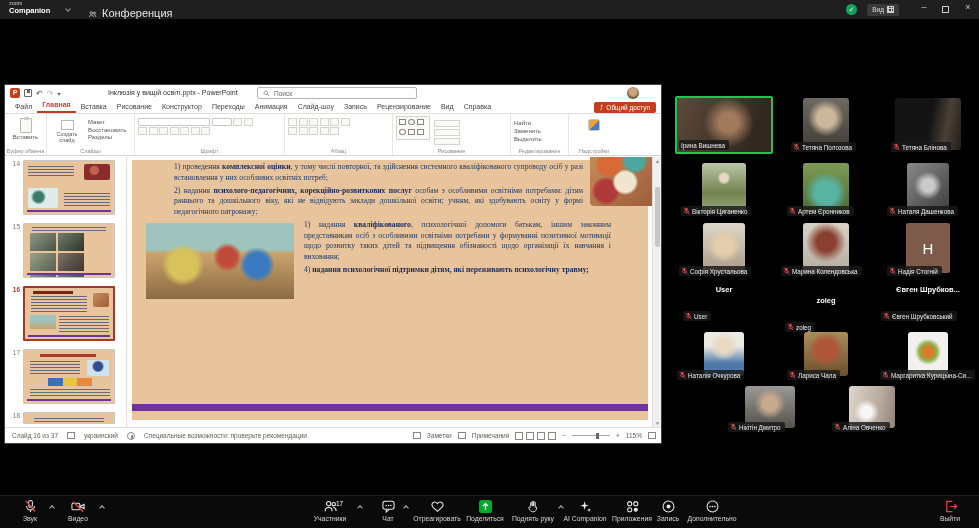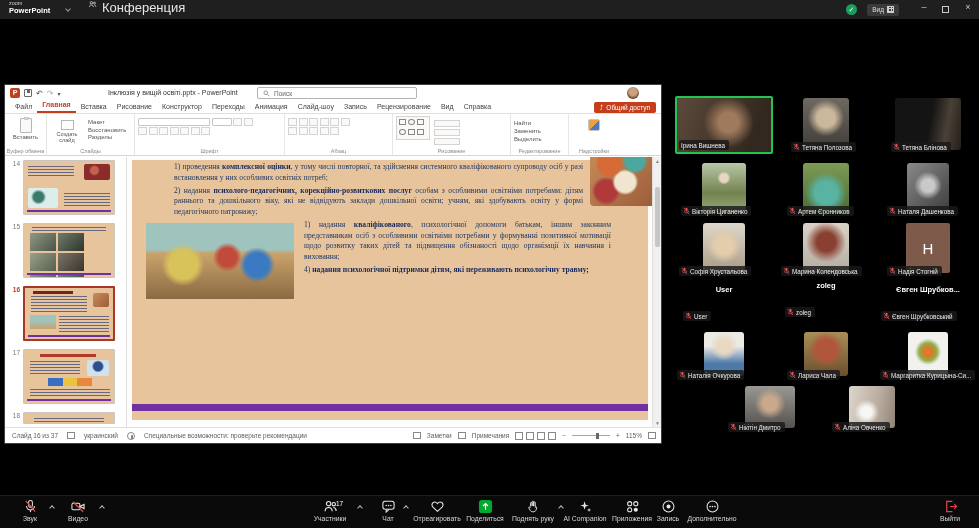--- a/index.html
+++ b/index.html
@@ -6,21 +6,21 @@
   html,body { width:979px; height:528px; overflow:hidden; background:#000;
     font-family:"Liberation Sans","DejaVu Sans",sans-serif; }
   .abs { position:absolute; }
 
   
   .topbar { position:absolute; top:0; left:0; width:979px; height:19px; background:#1f1f1f; z-index:30; }
   .zlogo { position:absolute; left:9px; top:1px; color:#fff; line-height:1; }
   .zlogo .l1 { font-size:5.5px; color:#cfcfcf; }
   .zlogo .l2 { font-size:7.5px; font-weight:bold; }
   .chev { display:inline-block; width:4px; height:4px; border-left:1px solid #9a9a9a; border-bottom:1px solid #9a9a9a; transform:rotate(-45deg); }
-  .tab-conf { position:absolute; left:88px; top:0; height:19px; display:flex; align-items:flex-start; gap:5px; color:#e6e6e6; font-size:13px; }
+  .tab-conf { position:absolute; left:88px; top:0; height:19px; display:flex; align-items:flex-end; gap:5px; color:#e6e6e6; font-size:11px; }
   .tab-screen { position:absolute; left:215px; top:0; height:19px; background:#303030; border-radius:6px 6px 0 0; display:flex; align-items:center; gap:5px; padding:0 9px; color:#fff; font-size:7.5px; }
   .scr-ic { width:9px; height:9px; border-radius:2px; background:linear-gradient(135deg,#e8b24a 40%,#4ba85a 60%); }
   .minus-circle { width:10px; height:10px; border:1px solid #a8a8a8; border-radius:50%; position:relative; margin-left:8px; }
   .minus-circle::after { content:""; position:absolute; left:2px; right:2px; top:4px; height:1px; background:#a8a8a8; }
   .shield { position:absolute; right:122px; top:4px; width:11px; height:11px; border-radius:50%; background:#18a05b; color:#fff; font-size:7px; text-align:center; line-height:11px; }
   .view-chip { position:absolute; right:80px; top:3.5px; height:12px; background:#3a3a3a; border-radius:2px; color:#ddd; font-size:6.5px; display:flex; align-items:center; gap:3px; padding:0 5px; }
   .grid-ic { width:7px; height:7px; border:1px solid #cfcfcf;
     background-image:repeating-linear-gradient(0deg,#cfcfcf 0 1px,transparent 1px 3px),repeating-linear-gradient(90deg,#cfcfcf 0 1px,transparent 1px 3px); }
   .winbtn { position:absolute; top:2px; color:#c9c9c9; font-size:9px; width:14px; text-align:center; }
   .maxbox { position:absolute; top:6px; width:7px; height:7px; border:1px solid #c9c9c9; }
@@ -130,21 +130,21 @@
   .titem .ic { height:15px; display:flex; align-items:center; justify-content:center; }
   .tcaret { position:absolute; width:4px; height:4px; border-left:1px solid #bbb; border-top:1px solid #bbb; transform:rotate(45deg); top:7px; }
   .badge { position:absolute; font-size:6.5px; color:#fff; top:1px; }
 </style>
 </head>
 <body>
 
 <div class="topbar">
   <div class="zlogo">
     <div class="l1">zoom</div>
-    <div class="l2">PowerPoint</div>
+    <div class="l2">Companion</div>
   </div>
   <span class="chev" style="position:absolute;left:66px;top:7px;"></span>
   <div class="tab-conf">
     <svg width="9" height="9" viewBox="0 0 16 16">
         <g stroke="#d8d8d8" fill="none" stroke-width="1.4">
           <circle cx="6" cy="5" r="2.2"></circle>
           <path d="M2.5 12.5c0-2.2 1.6-3.8 3.5-3.8s3.5 1.6 3.5 3.8"></path>
           <circle cx="11.5" cy="5.5" r="1.8"></circle>
           <path d="M11 8.7c1.8.2 2.8 1.6 2.8 3.4"></path>
         </g>
@@ -497,21 +497,21 @@
     <div class="disp">User</div>
     <div class="plate" style="left:8px;">
         <svg width="7" height="8" viewBox="0 0 8 9">
           <rect x="2.8" y="0.8" width="2.4" height="4" rx="1.2" fill="#e05252"></rect>
           <path d="M1.5 4.2a2.5 2.5 0 0 0 5 0" stroke="#e05252" fill="none" stroke-width=".8"></path>
           <line x1="1" y1="1" x2="7" y2="8" stroke="#e05252" stroke-width=".9"></line>
         </svg>
         <span>User</span>
       </div>
   </div>
-  <div class="cell" style="left:777px;top:277px;width:98px;height:42px;">
+  <div class="cell" style="left:777px;top:292px;width:98px;height:42px;">
     <div class="disp">zoleg</div>
     <div class="plate" style="left:8px;">
         <svg width="7" height="8" viewBox="0 0 8 9">
           <rect x="2.8" y="0.8" width="2.4" height="4" rx="1.2" fill="#e05252"></rect>
           <path d="M1.5 4.2a2.5 2.5 0 0 0 5 0" stroke="#e05252" fill="none" stroke-width=".8"></path>
           <line x1="1" y1="1" x2="7" y2="8" stroke="#e05252" stroke-width=".9"></line>
         </svg>
         <span>zoleg</span>
       </div>
   </div>

